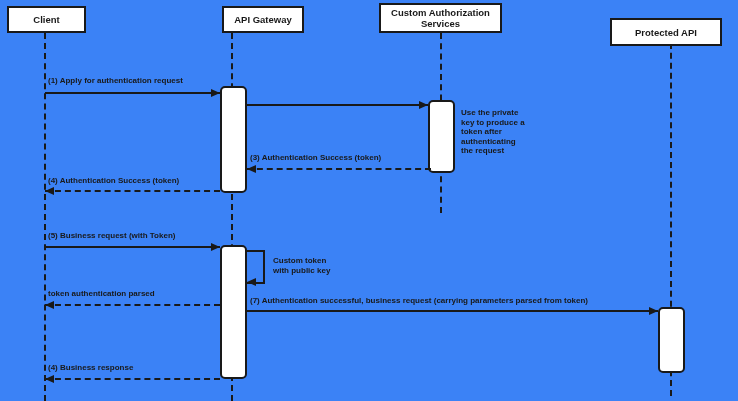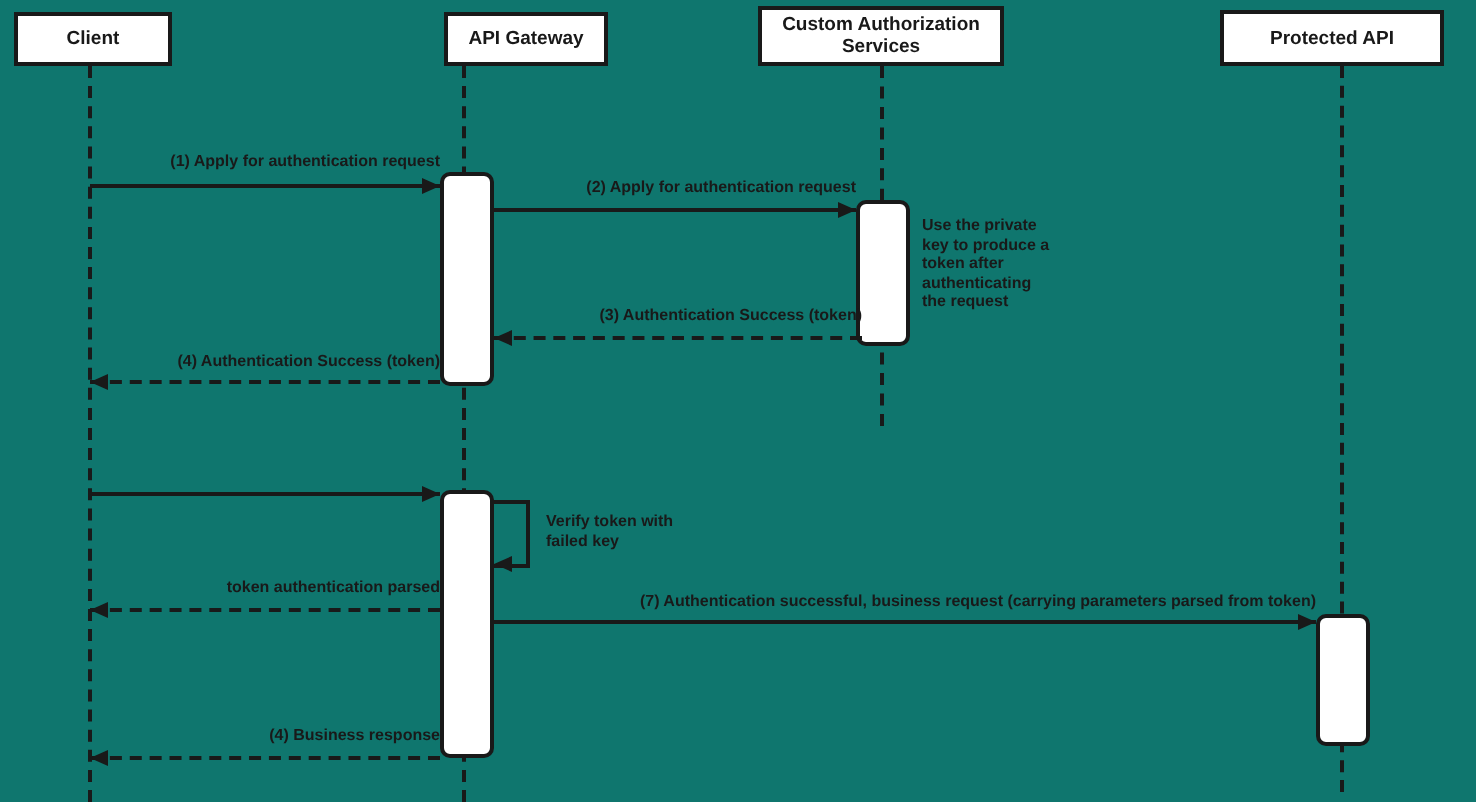--- a/index.html
+++ b/index.html
@@ -1,32 +1,32 @@
 <!DOCTYPE html>
 <html><head>
 <meta charset="utf-8">
 <style>
   html,body{margin:0;padding:0;background:#fff;}
   #canvas{
-    position:relative;width:738px;height:401px;background:#0f766e;overflow:hidden;
+    position:relative;width:738px;height:401px;background:#3b82f6;overflow:hidden;
     font-family:"Liberation Sans","DejaVu Sans",sans-serif;color:#191919;
   }
   .participant{
     position:absolute;box-sizing:border-box;border:2px solid #191919;background:#fff;
     display:flex;align-items:center;justify-content:center;text-align:center;
     font-weight:bold;font-size:9.5px;line-height:11px;z-index:4;
   }
   .lifeline{position:absolute;width:0;border-left:2px dashed #191919;z-index:0;}
   .activation{
     position:absolute;box-sizing:border-box;border:2px solid #191919;background:#fff;
     border-radius:5px;z-index:2;
   }
   .msg{position:absolute;z-index:3;}
   .msg-label{
-    position:absolute;left:3px;right:0;top:0;text-align:right;white-space:nowrap;
+    position:absolute;left:3px;right:0;top:0;text-align:left;white-space:nowrap;
     font-size:8px;font-weight:bold;color:#191919;
   }
   .msg-line{position:absolute;left:0;right:0;height:0;}
   .msg-line.solid{border-top:2px solid #191919;}
   .msg-line.dashed{border-top:2px dashed #191919;}
   .arrow{position:absolute;width:0;height:0;}
   .arrow.right{border-top:4px solid transparent;border-bottom:4px solid transparent;border-left:9px solid #191919;}
   .arrow.left{border-top:4px solid transparent;border-bottom:4px solid transparent;border-right:9px solid #191919;}
   .self-loop{
     position:absolute;box-sizing:border-box;z-index:3;
@@ -48,63 +48,63 @@
 
   <div class="participant" style="left:7px;top:6px;width:79px;height:27px;">
     <span>Client</span>
   </div>
   <div class="participant" style="left:192px;top:6px;width:82px;height:27px;margin-left:30px;">
     <span>API Gateway</span>
   </div>
   <div class="participant" style="left:379px;top:3px;width:123px;height:30px;">
     <span>Custom Authorization Services</span>
   </div>
-  <div class="participant" style="left:610px;top:5px;width:112px;height:28px;">
+  <div class="participant" style="left:610px;top:18px;width:112px;height:28px;">
     <span>Protected API</span>
   </div>
 
   <div class="activation" style="left:220px;top:86px;width:27px;height:107px;"></div>
   <div class="activation" style="left:220px;top:245px;width:27px;height:134px;"></div>
   <div class="activation" style="left:428px;top:100px;width:27px;height:73px;"></div>
   <div class="activation" style="left:658px;top:307px;width:27px;height:66px;"></div>
 
   <div class="msg" style="left:45px;top:76px;width:175px;height:24px;">
     <div class="msg-label">(1) Apply for authentication request</div>
     <div class="msg-line solid" style="top:16px;"></div>
     <div class="arrow right" style="right:0;top:13px;"></div>
   </div>
 
   <div class="msg" style="left:247px;top:89px;width:181px;height:24px;">
-    <div class="msg-label">(2) Apply for authentication request</div>
     <div class="msg-line solid" style="top:15px;"></div>
     <div class="arrow right" style="right:0;top:12px;"></div>
   </div>
 
   <div class="side-note" style="left:461px;top:108px;width:66px;">Use the private key to produce a token after authenticating the request</div>
 
   <div class="msg" style="left:247px;top:153px;width:184px;height:24px;">
     <div class="msg-label">(3) Authentication Success (token)</div>
     <div class="msg-line dashed" style="top:15px;"></div>
     <div class="arrow left" style="left:0;top:12px;"></div>
   </div>
 
   <div class="msg" style="left:45px;top:176px;width:175px;height:24px;">
     <div class="msg-label">(4) Authentication Success (token)</div>
     <div class="msg-line dashed" style="top:14px;"></div>
     <div class="arrow left" style="left:0;top:11px;"></div>
   </div>
 
   <div class="msg" style="left:45px;top:231px;width:175px;height:24px;">
+    <div class="msg-label">(5) Business request (with Token)</div>
     <div class="msg-line solid" style="top:15px;"></div>
     <div class="arrow right" style="right:0;top:12px;"></div>
   </div>
 
   <div class="self-loop" style="left:246px;top:250px;width:19px;height:34px;"></div>
   <div class="arrow left" style="position:absolute;left:247px;top:278px;z-index:3;"></div>
-  <div class="side-note" style="left:273px;top:256px;width:64px;">Verify token with failed key</div>
+  <div class="side-note" style="left:273px;top:256px;width:64px;">Custom token with public key</div>
 
   <div class="msg" style="left:45px;top:289px;width:175px;height:24px;">
     <div class="msg-label">token authentication parsed</div>
     <div class="msg-line dashed" style="top:15px;"></div>
     <div class="arrow left" style="left:0;top:12px;"></div>
   </div>
 
   <div class="msg" style="left:247px;top:296px;width:411px;height:24px;">
     <div class="msg-label">(7) Authentication successful, business request (carrying parameters parsed from token)</div>
     <div class="msg-line solid" style="top:14px;"></div>

